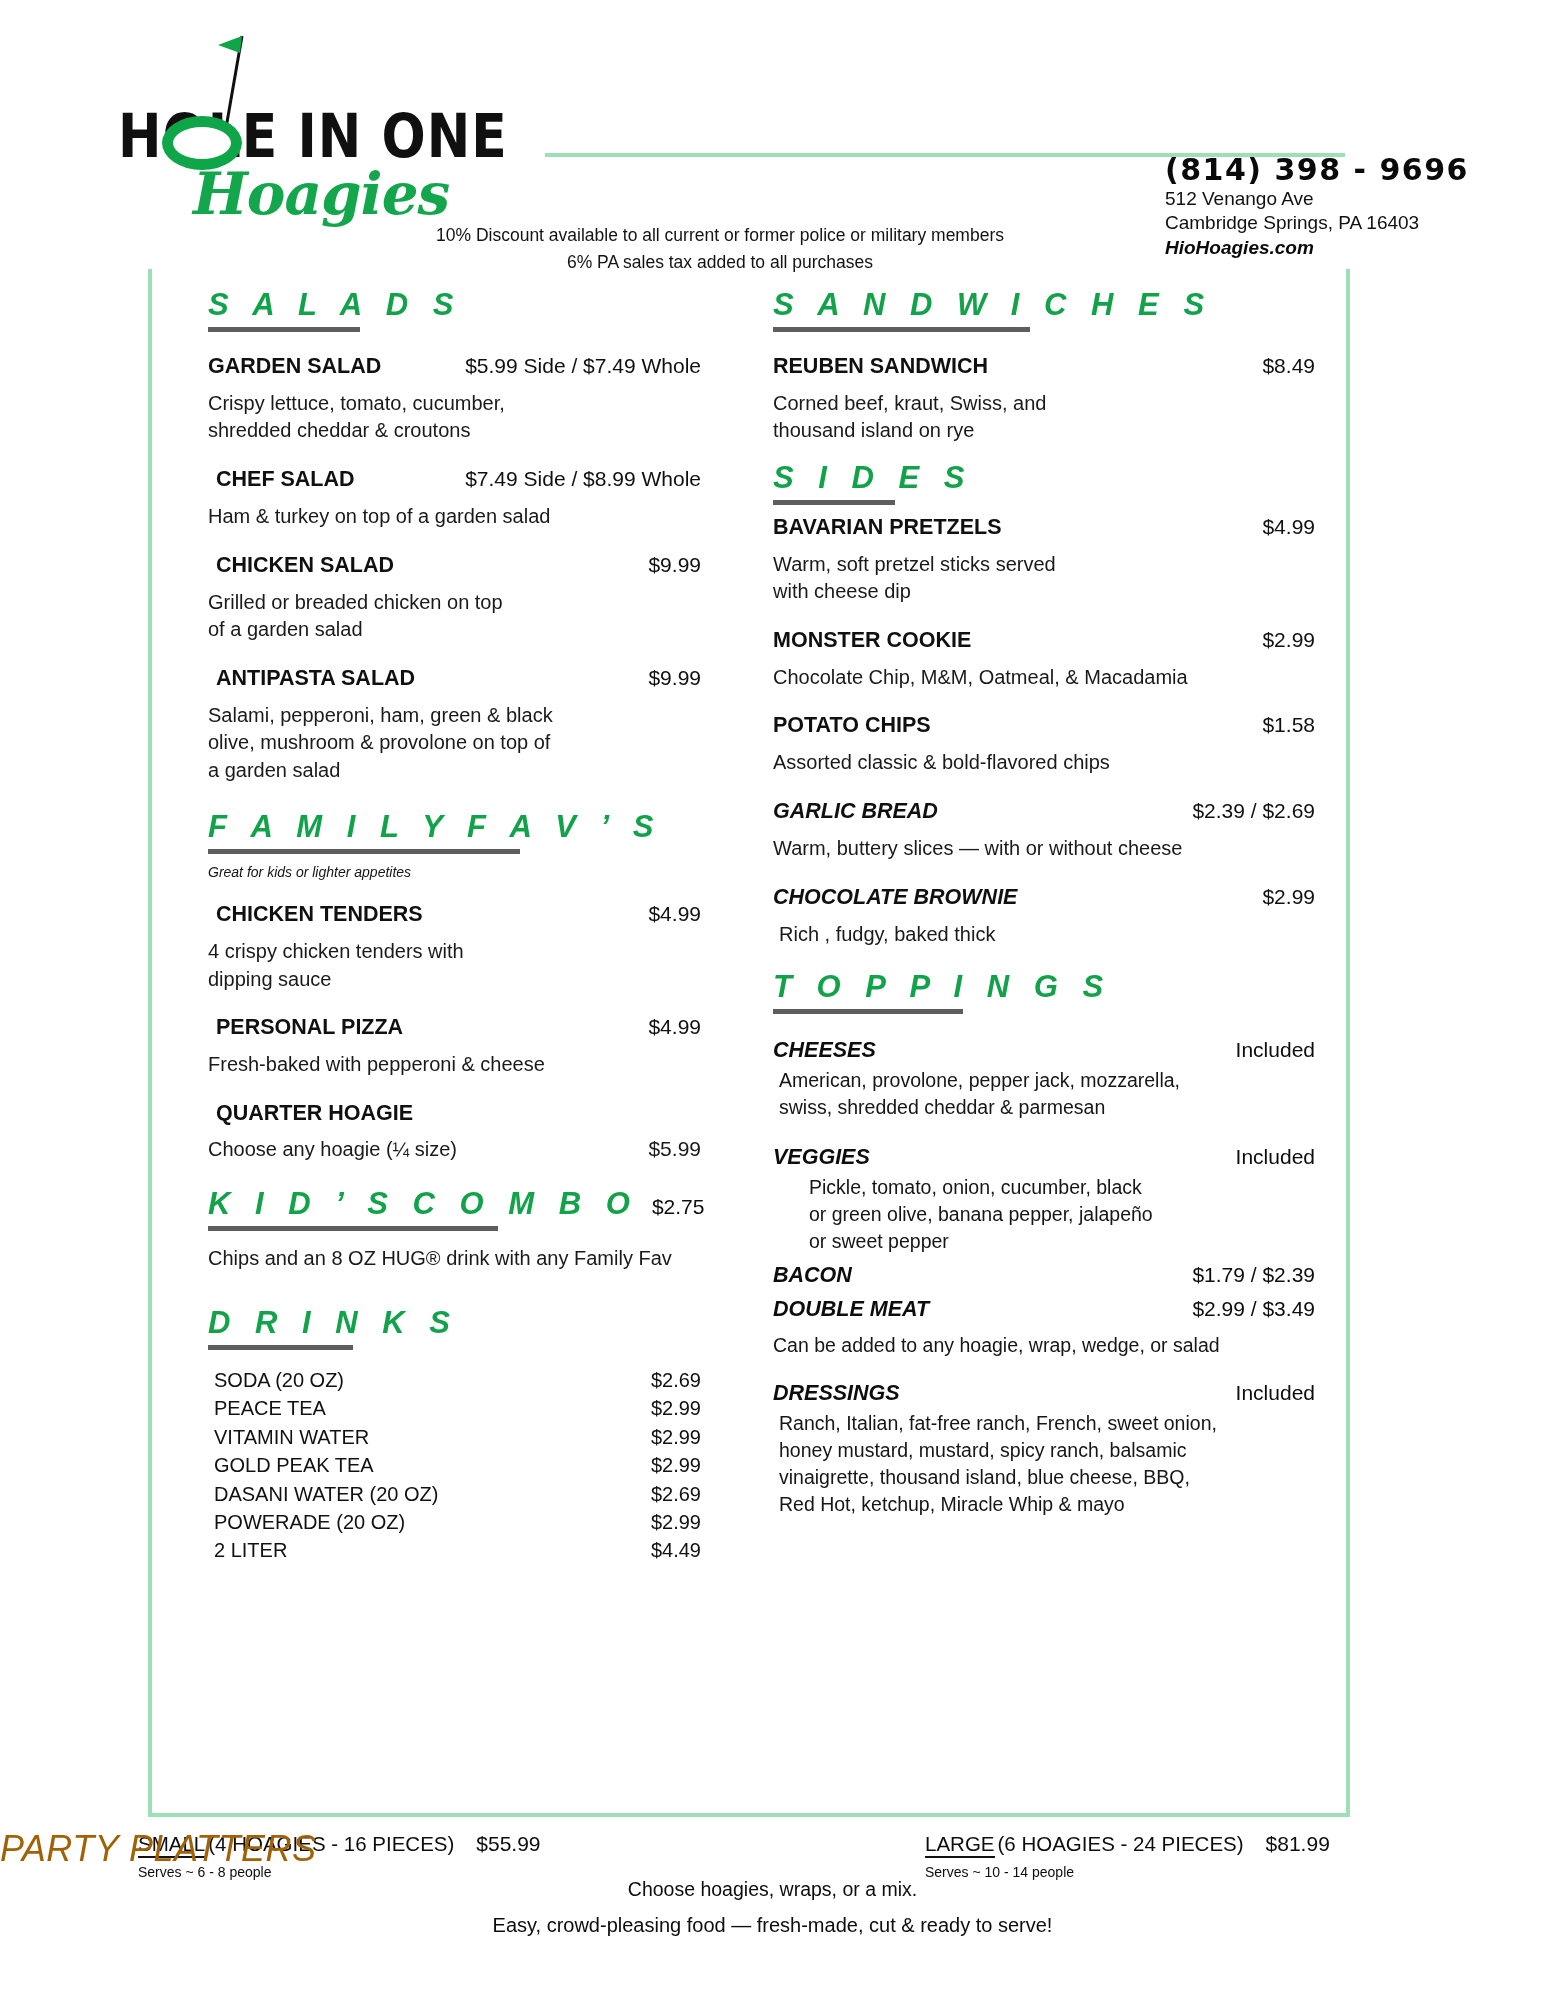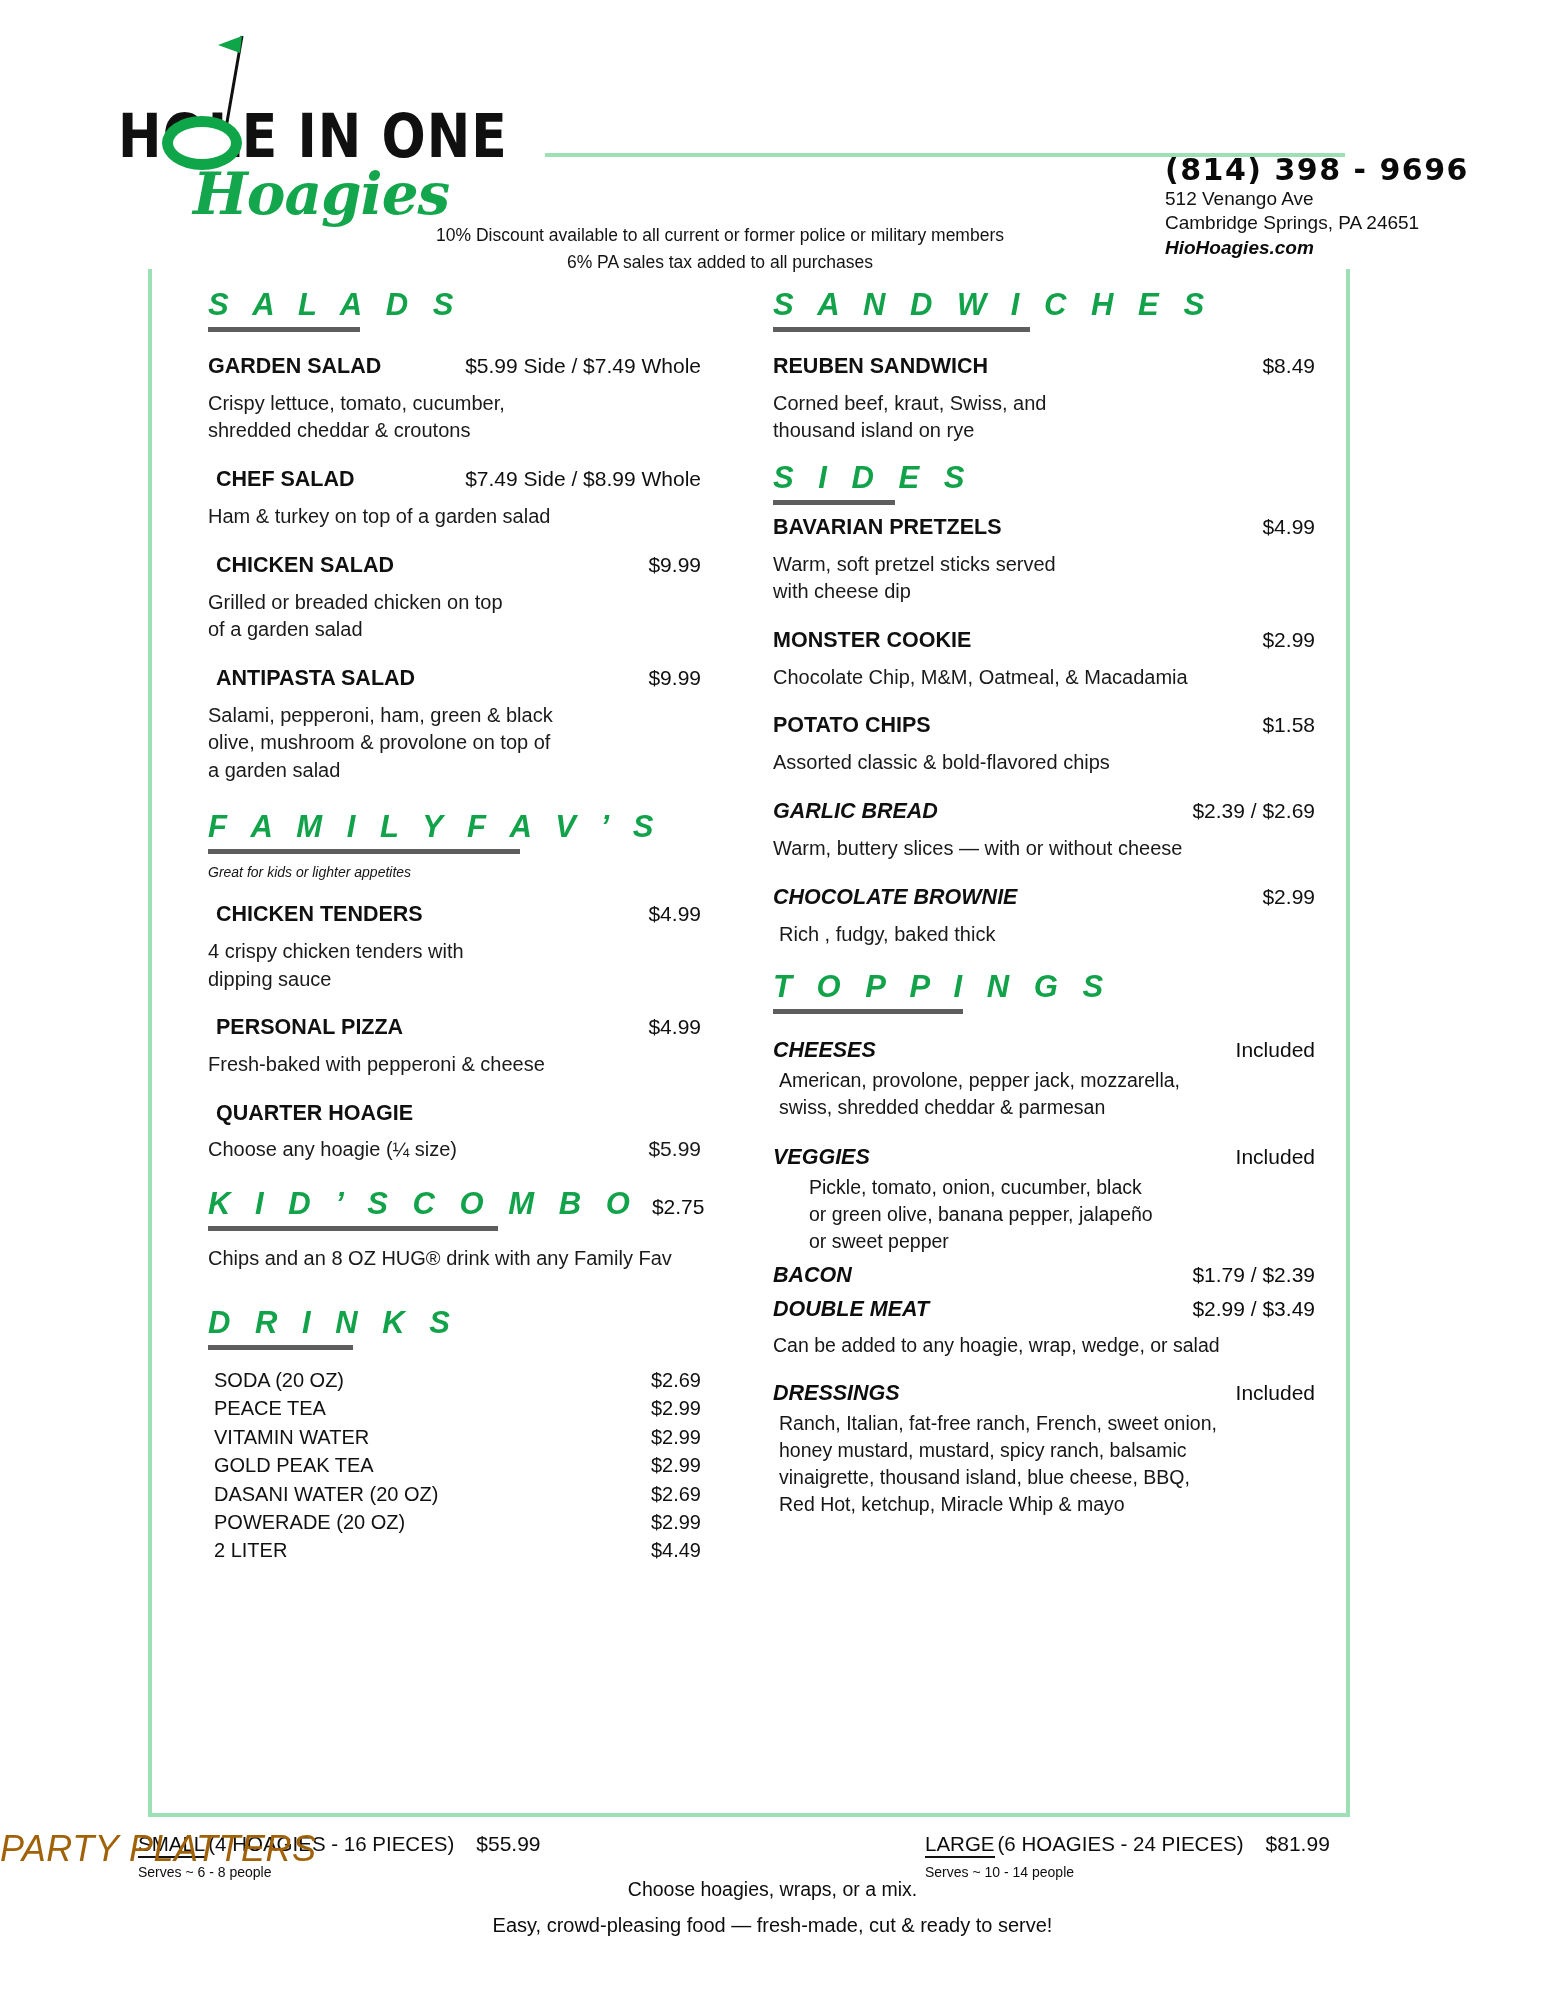--- a/index.html
+++ b/index.html
@@ -302,21 +302,21 @@
       <div class="logo-hole-in-one">HOLE IN ONE</div>
       <div class="logo-hole-circle"></div>
       <div class="logo-hoagies">Hoagies</div>
     </div>
 
     <div class="header-rule"></div>
 
     <div class="contact">
       <div class="phone">(814) 398 - 9696</div>
       <div class="addr">512 Venango Ave</div>
-      <div class="addr">Cambridge Springs, PA 24651</div>
+      <div class="addr">Cambridge Springs, PA 16403</div>
       <div class="site">HioHoagies.com</div>
     </div>
 
     <div class="disclaimer">
       <div>10% Discount available to all current or former police or military members</div>
       <div>6% PA sales tax added to all purchases</div>
     </div>
   </div>
 
   <div class="frame"></div>

